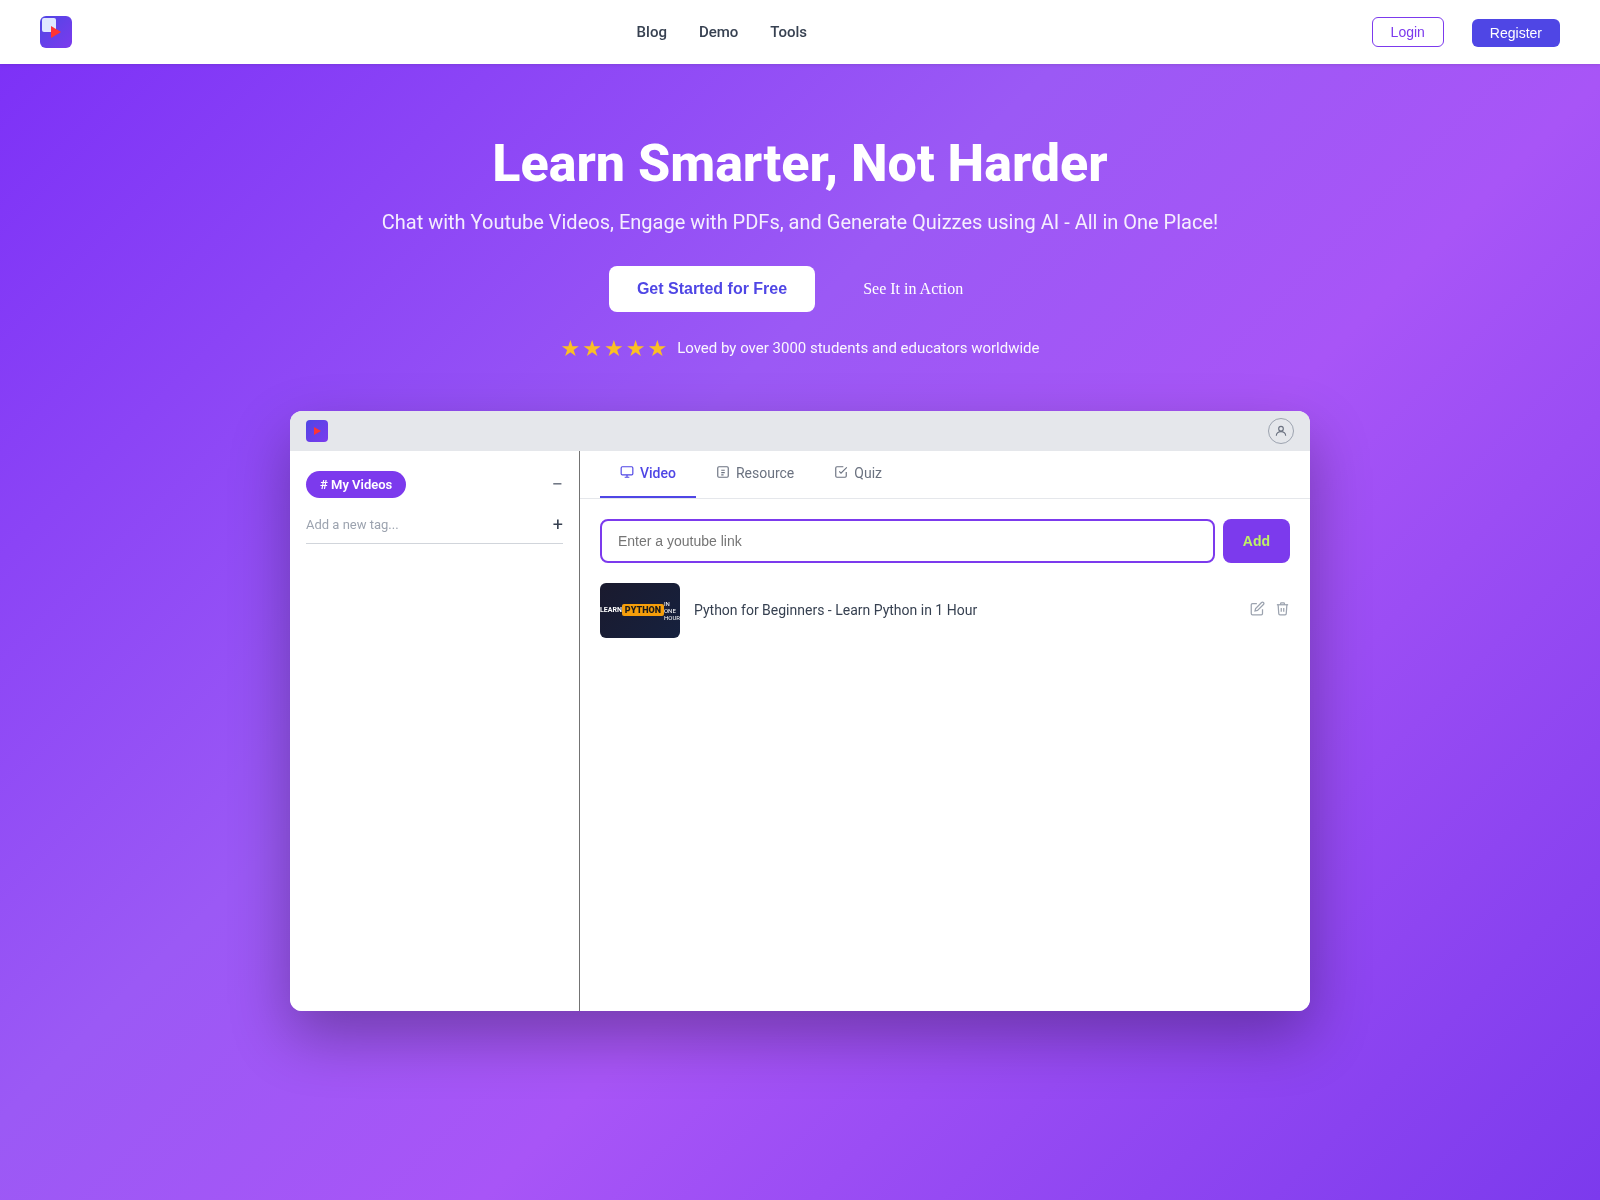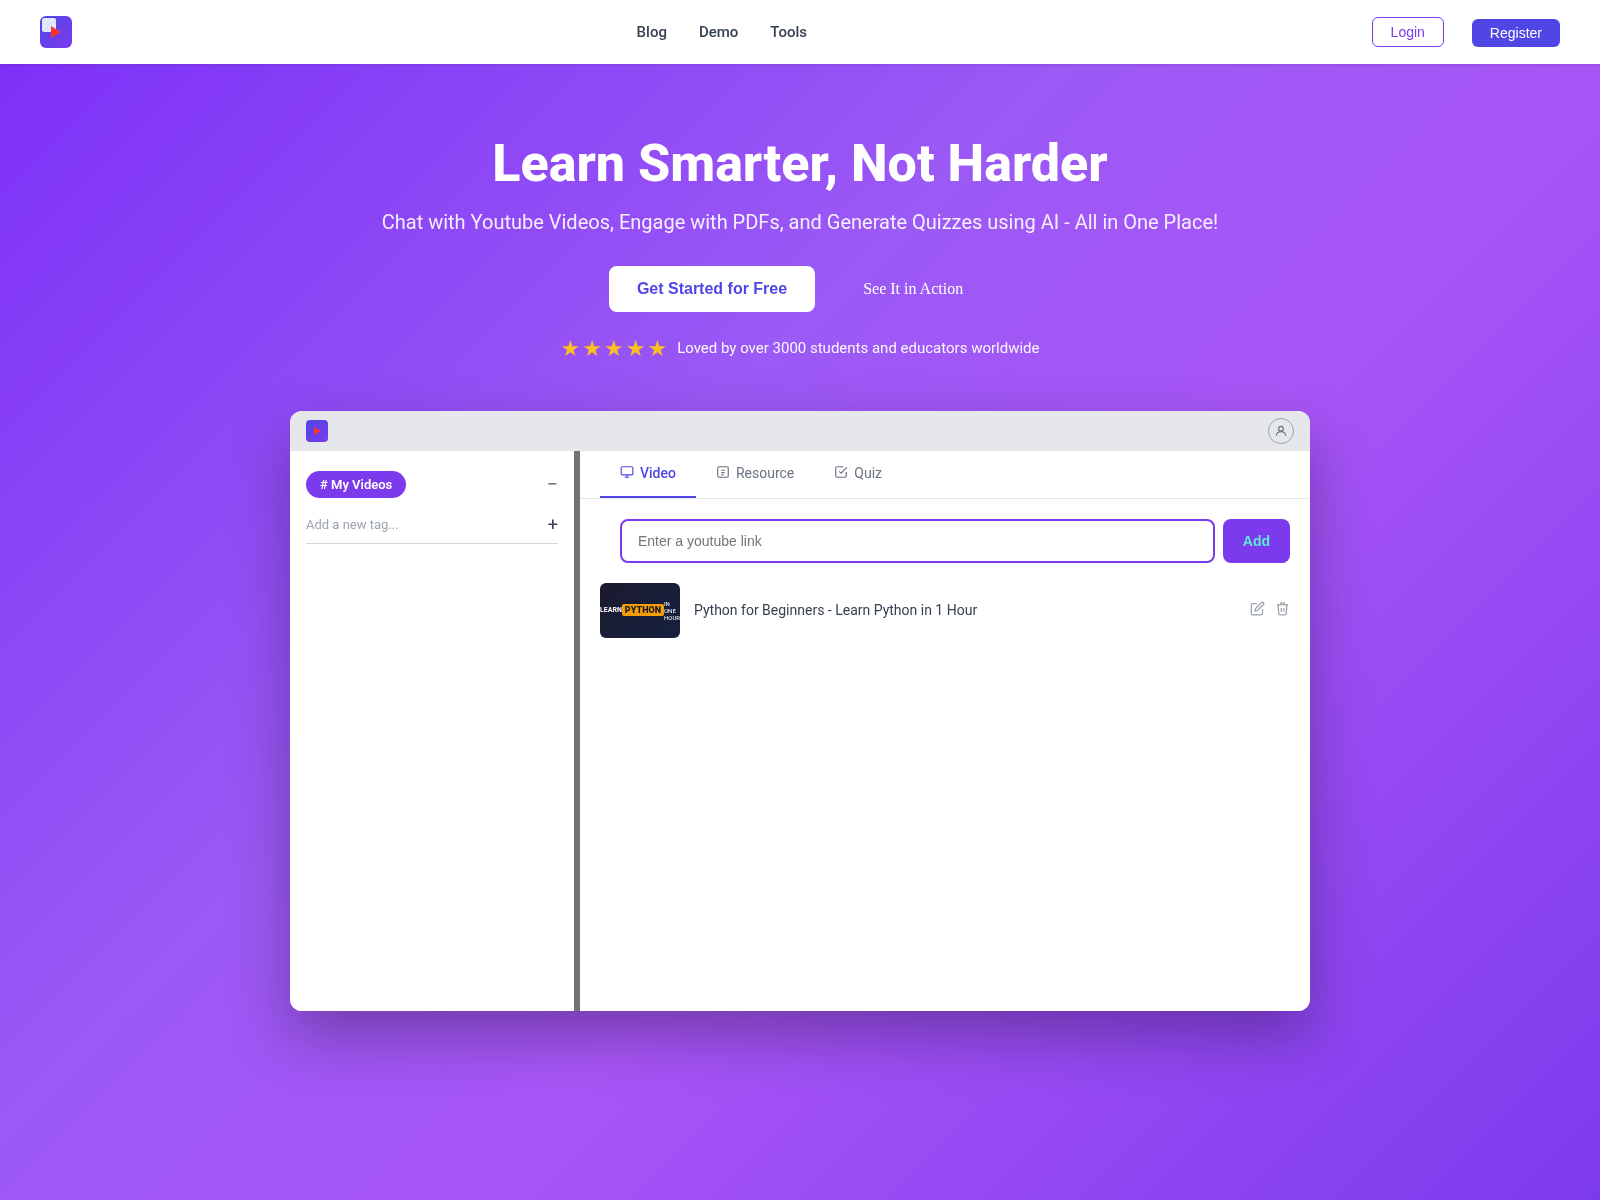--- a/index.html
+++ b/index.html
@@ -205,21 +205,21 @@
       color: #6b7280;
       font-size: 13px;
     }
     .mockup-body {
       display: flex;
       height: 560px;
     }
     .mockup-sidebar {
       width: 290px;
       background: #fff;
-      border-right: 6px solid #737373;
+      border-right: 1px solid #737373;
       padding: 20px 16px;
     }
     .tag-row {
       display: flex;
       align-items: center;
       justify-content: space-between;
       margin-bottom: 16px;
     }
     .tag-badge {
       background: #7c3aed;
@@ -281,35 +281,34 @@
     .tab-icon {
       font-size: 14px;
     }
     .mockup-content {
       padding: 20px;
     }
     .url-input-row {
       display: flex;
       gap: 8px;
       margin-bottom: 20px;
-      margin-left: 20px;
     }
     .url-input {
       flex: 1;
       padding: 12px 16px;
       border: 2px solid #7c3aed;
       border-radius: 8px;
       font-size: 14px;
       color: #9ca3af;
       outline: none;
     }
     .btn-add {
       padding: 12px 20px;
       background: #7c3aed;
-      color: #5eead4;
+      color: #bef264;
       border: none;
       border-radius: 8px;
       font-size: 14px;
       font-weight: 600;
       cursor: pointer;
     }
     .video-item {
       display: flex;
       align-items: center;
       gap: 14px;

